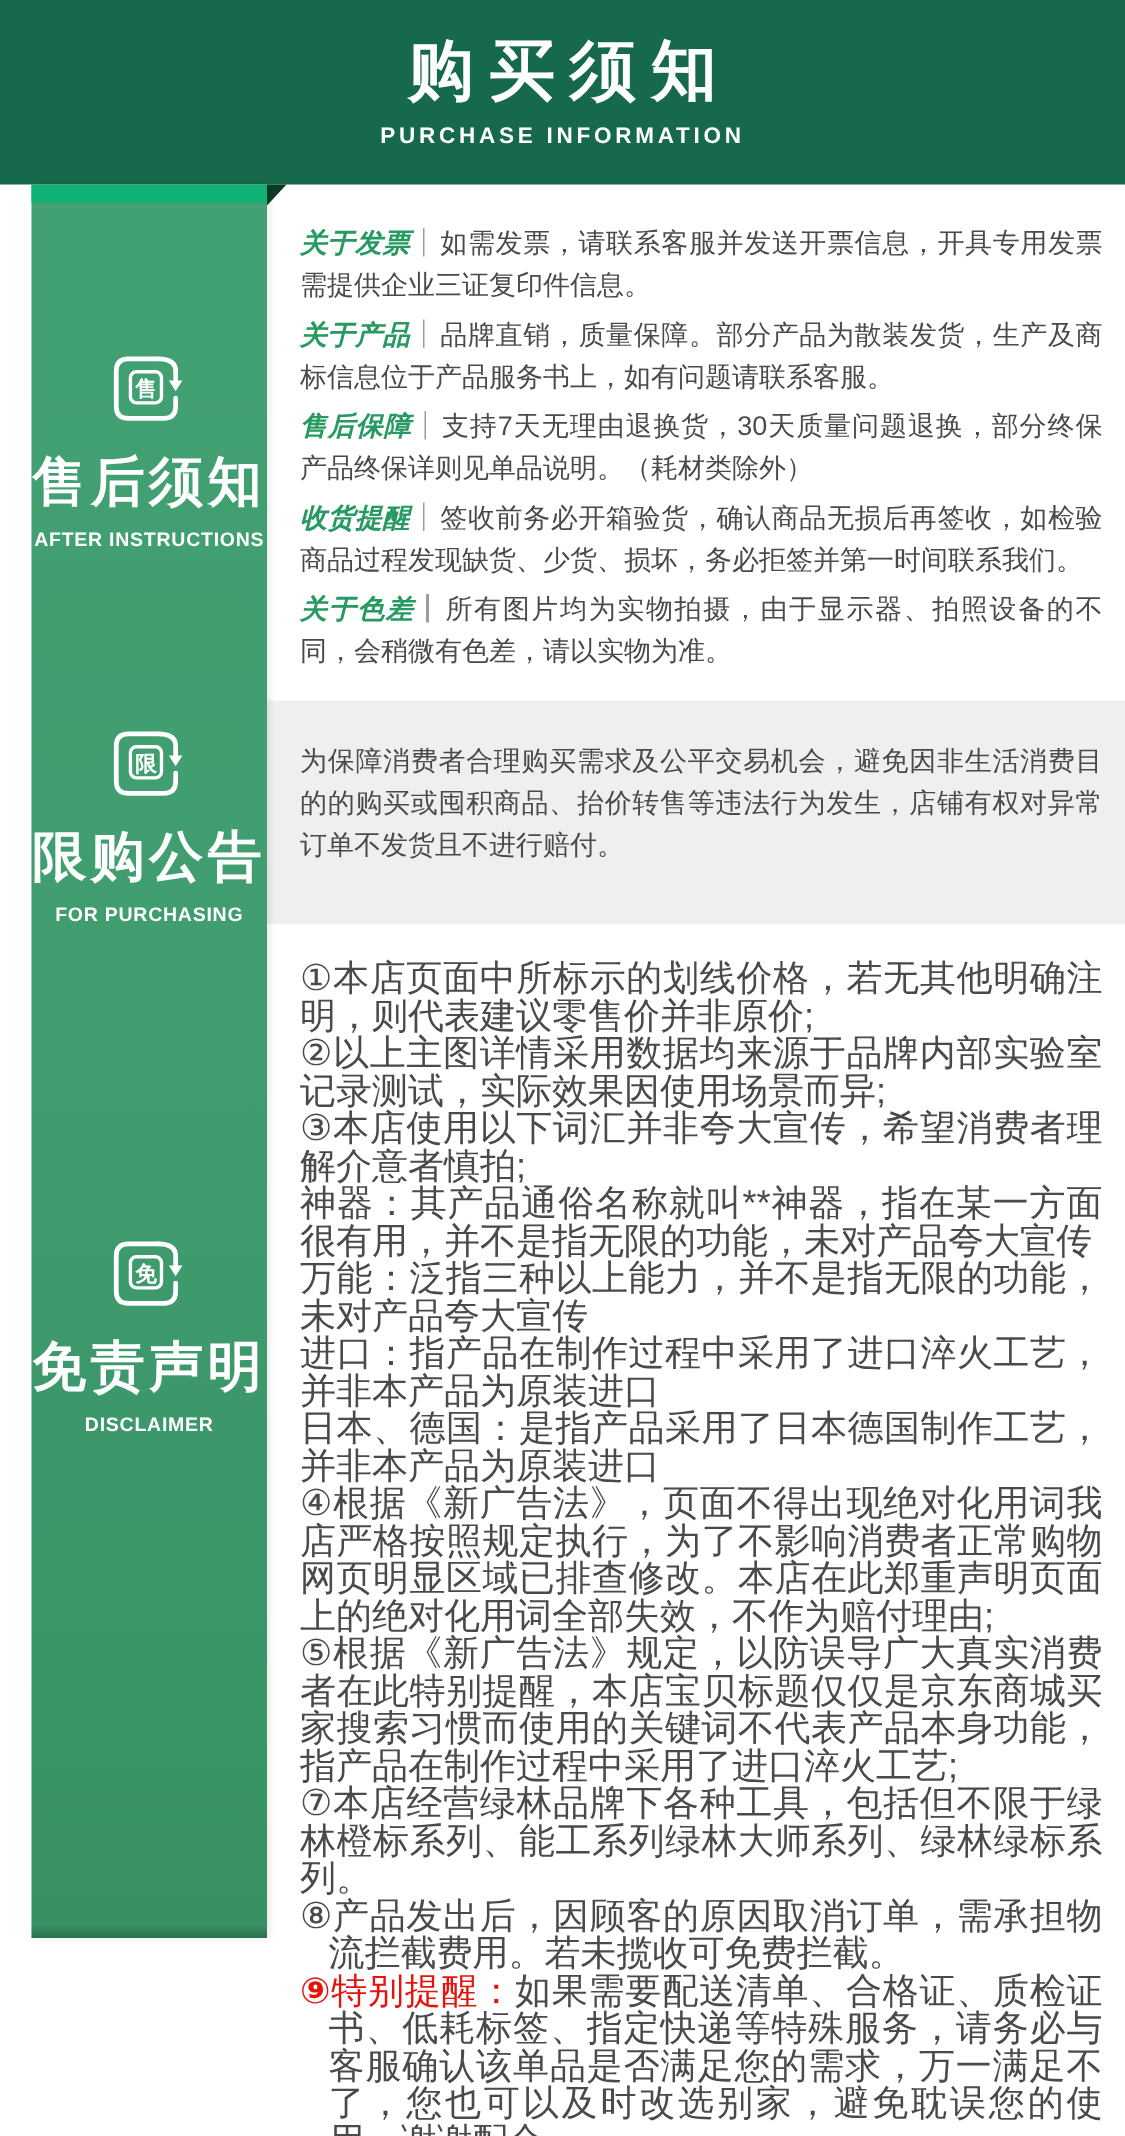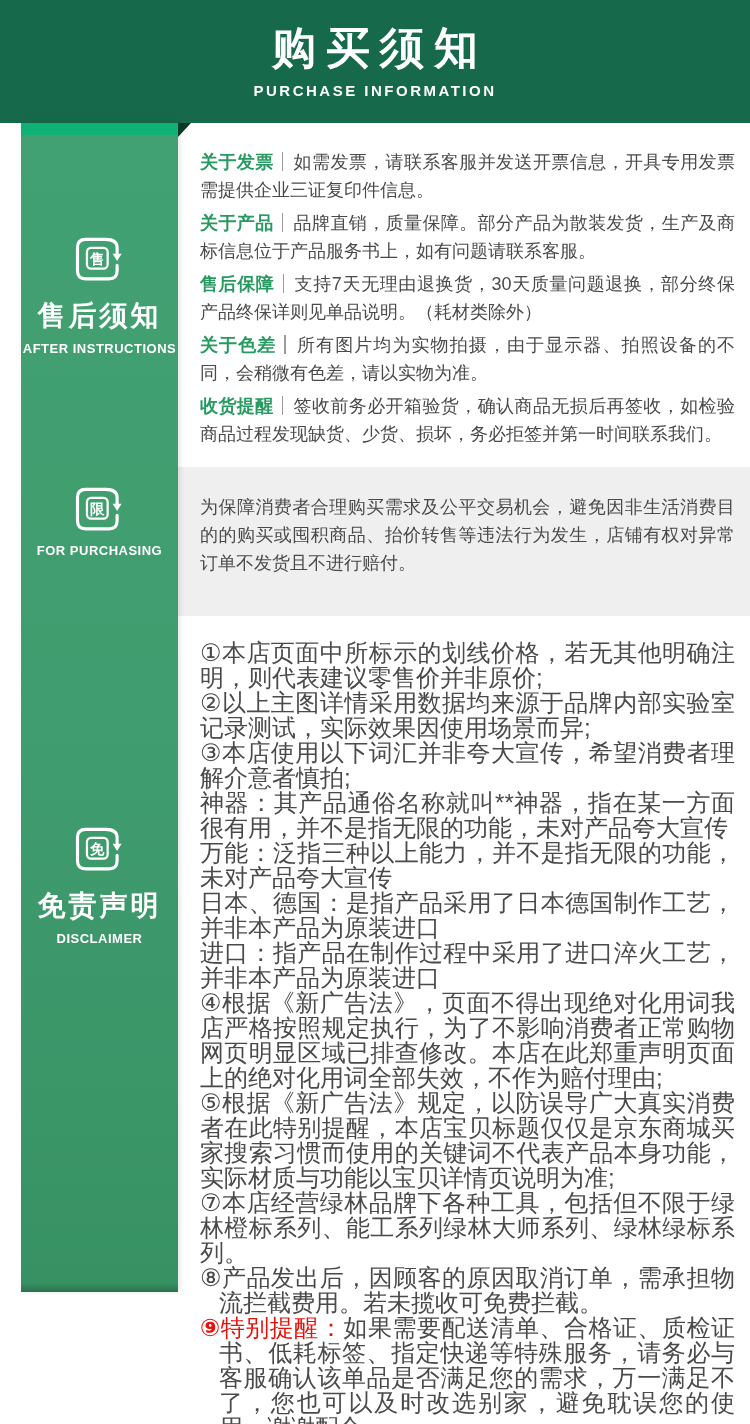--- a/index.html
+++ b/index.html
@@ -30,31 +30,31 @@
   .sidebar{position:absolute;left:21px;top:0;width:157px;height:1169px;
     background:linear-gradient(180deg,#42A172 0%,var(--panel-green) 55%,#379163 100%);
     box-shadow:2px 0 5px rgba(0,0,0,.10);}
   .sidebar::after{content:"";position:absolute;left:0;bottom:0;width:100%;height:9px;
     background:linear-gradient(180deg,rgba(0,0,0,0),rgba(0,0,0,.22));}
   .strip{position:absolute;top:0;left:0;width:157px;height:12px;background:var(--strip-green);}
   .fold{position:absolute;top:0;left:157px;width:0;height:0;
     border-top:14px solid var(--fold-dark);border-right:13px solid transparent;}
   .side-item{position:absolute;left:0;width:157px;text-align:center;color:#fff;}
   .side-item svg{display:block;margin:0 auto;}
-  .side-title{font-size:28px;font-weight:bold;letter-spacing:3px;margin-top:10px;}
+  .side-title{font-size:36px;font-weight:bold;letter-spacing:3px;margin-top:10px;}
   .side-sub{font-size:13px;font-weight:bold;letter-spacing:.5px;margin-top:6px;}
   .side-item.pos1{top:110px;}
   .side-item.pos2{top:360px;}
   .side-item.pos3{top:700px;}
 
   
   .content{margin-left:200px;width:535px;color:var(--text-gray);text-align:justify;}
   .sec-aftersales{padding:25px 0 14px;}
   .sec-aftersales p{font-size:18px;line-height:28px;margin-bottom:5px;}
-  .lbl{color:var(--label-green);font-weight:bold;}
+  .lbl{color:var(--label-green);font-weight:bold;font-style:italic;}
   .sep{display:inline-block;width:1.5px;height:19px;background:#9b9b9b;margin:0 10px 0 8px;vertical-align:-3px;}
 
   .sec-limit{background:var(--block-gray);margin-left:-22px;margin-right:-15px;
     padding:26px 15px 24px 22px;}
   .sec-limit p{font-size:18px;line-height:28px;}
   .sec-limit p.first{margin-bottom:15px;}
 
   .sec-disclaimer{padding-top:24px;}
   .sec-disclaimer p{font-size:24px;line-height:25px;}
   .hang{padding-left:19px;text-indent:-19px;}
@@ -90,20 +90,21 @@
       </div>
 
       <div class="side-item pos2">
         <svg width="54" height="54" viewBox="0 0 60 60">
           <path d="M 36 7 H 14 Q 5 7 5 16 V 42 Q 5 51 14 51 H 40 Q 49 51 49 42 V 36" fill="none" stroke="#fff" stroke-width="3.5" stroke-linecap="round"></path>
           <path d="M 36 7 Q 49 7 49 16 V 23" fill="none" stroke="#fff" stroke-width="3.5" stroke-linecap="round"></path>
           <polygon points="44,23 54,23 49,31" fill="#fff"></polygon>
           <rect x="15.5" y="16.5" width="23" height="23" rx="4.5" fill="none" stroke="#fff" stroke-width="2.5"></rect>
           <text x="27" y="34.5" text-anchor="middle" font-size="16" font-weight="bold" fill="#fff">限</text>
         </svg>
+        <div class="side-title">限购公告</div>
         <div class="side-sub">FOR PURCHASING</div>
       </div>
 
       <div class="side-item pos3">
         <svg width="54" height="54" viewBox="0 0 60 60">
           <path d="M 36 7 H 14 Q 5 7 5 16 V 42 Q 5 51 14 51 H 40 Q 49 51 49 42 V 36" fill="none" stroke="#fff" stroke-width="3.5" stroke-linecap="round"></path>
           <path d="M 36 7 Q 49 7 49 16 V 23" fill="none" stroke="#fff" stroke-width="3.5" stroke-linecap="round"></path>
           <polygon points="44,23 54,23 49,31" fill="#fff"></polygon>
           <rect x="15.5" y="16.5" width="23" height="23" rx="4.5" fill="none" stroke="#fff" stroke-width="2.5"></rect>
           <text x="27" y="34.5" text-anchor="middle" font-size="16" font-weight="bold" fill="#fff">免</text>
@@ -112,38 +113,38 @@
         <div class="side-sub">DISCLAIMER</div>
       </div>
     </aside>
 
     <main class="content">
 
       <section class="sec-aftersales">
         <p><span class="lbl">关于发票</span><span class="sep"></span><span>如需发票，请联系客服并发送开票信息，开具专用发票需提供企业三证复印件信息。</span></p>
         <p><span class="lbl">关于产品</span><span class="sep"></span><span>品牌直销，质量保障。部分产品为散装发货，生产及商标信息位于产品服务书上，如有问题请联系客服。</span></p>
         <p><span class="lbl">售后保障</span><span class="sep"></span><span>支持7天无理由退换货，30天质量问题退换，部分终保产品终保详则见单品说明。（耗材类除外）</span></p>
+        <p><span class="lbl">收货提醒</span><span class="sep"></span><span>签收前务必开箱验货，确认商品无损后再签收，如检验商品过程发现缺货、少货、损坏，务必拒签并第一时间联系我们。</span></p>
         <p><span class="lbl">关于色差</span><span class="sep"></span><span>所有图片均为实物拍摄，由于显示器、拍照设备的不同，会稍微有色差，请以实物为准。</span></p>
-        <p><span class="lbl">收货提醒</span><span class="sep"></span><span>签收前务必开箱验货，确认商品无损后再签收，如检验商品过程发现缺货、少货、损坏，务必拒签并第一时间联系我们。</span></p>
       </section>
 
       <section class="sec-limit">
         <p class="first">为保障消费者合理购买需求及公平交易机会，避免因非生活消费目的的购买或囤积商品、抬价转售等违法行为发生，店铺有权对异常订单不发货且不进行赔付。</p>
       </section>
 
       <section class="sec-disclaimer">
         <p>①本店页面中所标示的划线价格，若无其他明确注明，则代表建议零售价并非原价;</p>
         <p>②以上主图详情采用数据均来源于品牌内部实验室记录测试，实际效果因使用场景而异;</p>
         <p>③本店使用以下词汇并非夸大宣传，希望消费者理解介意者慎拍;</p>
         <p>神器：其产品通俗名称就叫**神器，指在某一方面很有用，并不是指无限的功能，未对产品夸大宣传</p>
         <p>万能：泛指三种以上能力，并不是指无限的功能，未对产品夸大宣传</p>
+        <p>进口：指产品在制作过程中采用了进口淬火工艺，并非本产品为原装进口</p>
         <p>日本、德国：是指产品采用了日本德国制作工艺，并非本产品为原装进口</p>
-        <p>进口：指产品在制作过程中采用了进口淬火工艺，并非本产品为原装进口</p>
         <p>④根据《新广告法》，页面不得出现绝对化用词我店严格按照规定执行，为了不影响消费者正常购物网页明显区域已排查修改。本店在此郑重声明页面上的绝对化用词全部失效，不作为赔付理由;</p>
-        <p>⑤根据《新广告法》规定，以防误导广大真实消费者在此特别提醒，本店宝贝标题仅仅是京东商城买家搜索习惯而使用的关键词不代表产品本身功能，实际材质与功能以宝贝详情页说明为准;</p>
+        <p>⑤根据《新广告法》规定，以防误导广大真实消费者在此特别提醒，本店宝贝标题仅仅是京东商城买家搜索习惯而使用的关键词不代表产品本身功能，指产品在制作过程中采用了进口淬火工艺;</p>
         <p>⑦本店经营绿林品牌下各种工具，包括但不限于绿林橙标系列、能工系列绿林大师系列、绿林绿标系列。</p>
         <p class="hang">⑧产品发出后，因顾客的原因取消订单，需承担物流拦截费用。若未揽收可免费拦截。</p>
         <p class="hang"><span class="num">⑨</span><span class="red">特别提醒：</span><span>如果需要配送清单、合格证、质检证书、低耗标签、指定快递等特殊服务，请务必与客服确认该单品是否满足您的需求，万一满足不了，您也可以及时改选别家，避免耽误您的使用，谢谢配合。</span></p>
 
       </section>
 
     </main>
   </div>
 </div>
 

